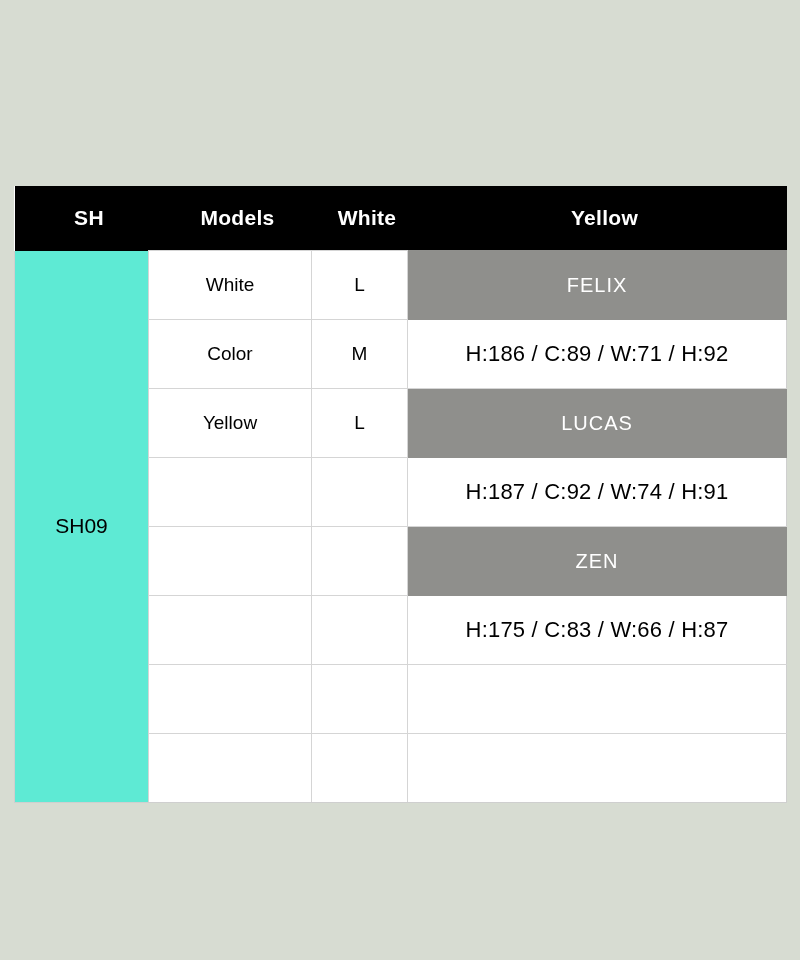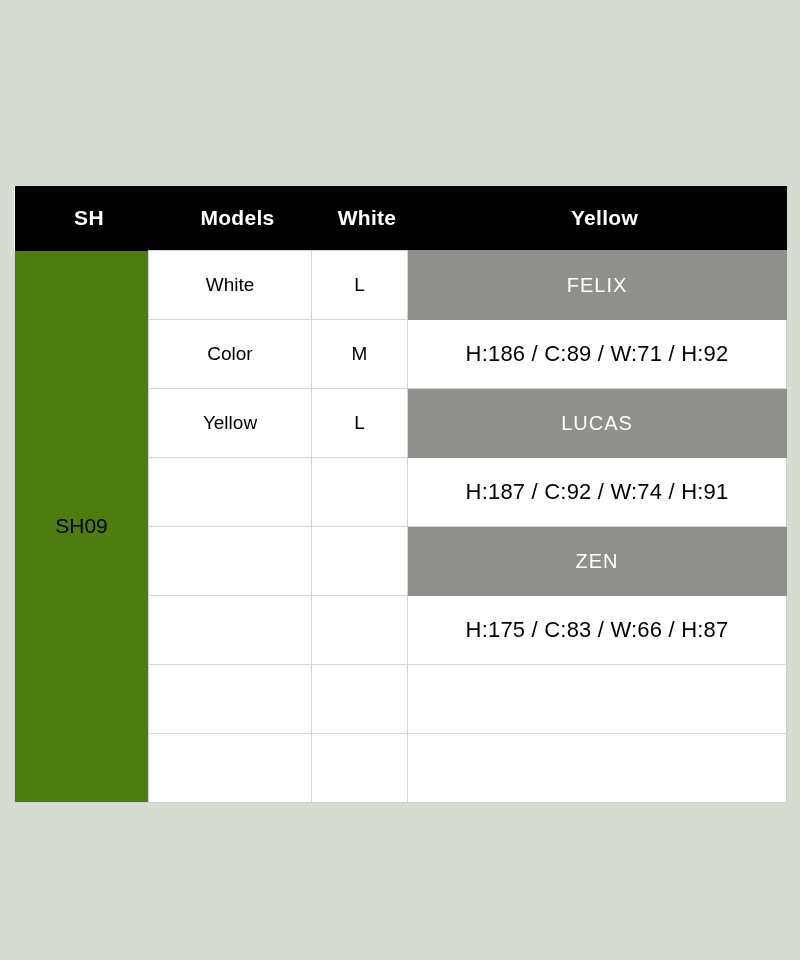--- a/index.html
+++ b/index.html
@@ -56,21 +56,21 @@
     color: #000000;
     border: 1px solid #d5d5d5;
     background: #ffffff;
   }
   tbody td.sh-cell {
     font-size: 21px;
     border-left: 1px solid #cfcfcf;
     border-right: 1px solid #d5d5d5;
     border-bottom: 1px solid #cfcfcf;
     border-top: none;
-    background: #4d7c0f;
+    background: #5eead4;
   }
   tbody td.model {
     font-size: 22px;
     letter-spacing: 0.2px;
     white-space: nowrap;
   }
   tbody td.model.name {
     background: #8f8f8c;
     color: #ffffff;
     font-size: 20px;

